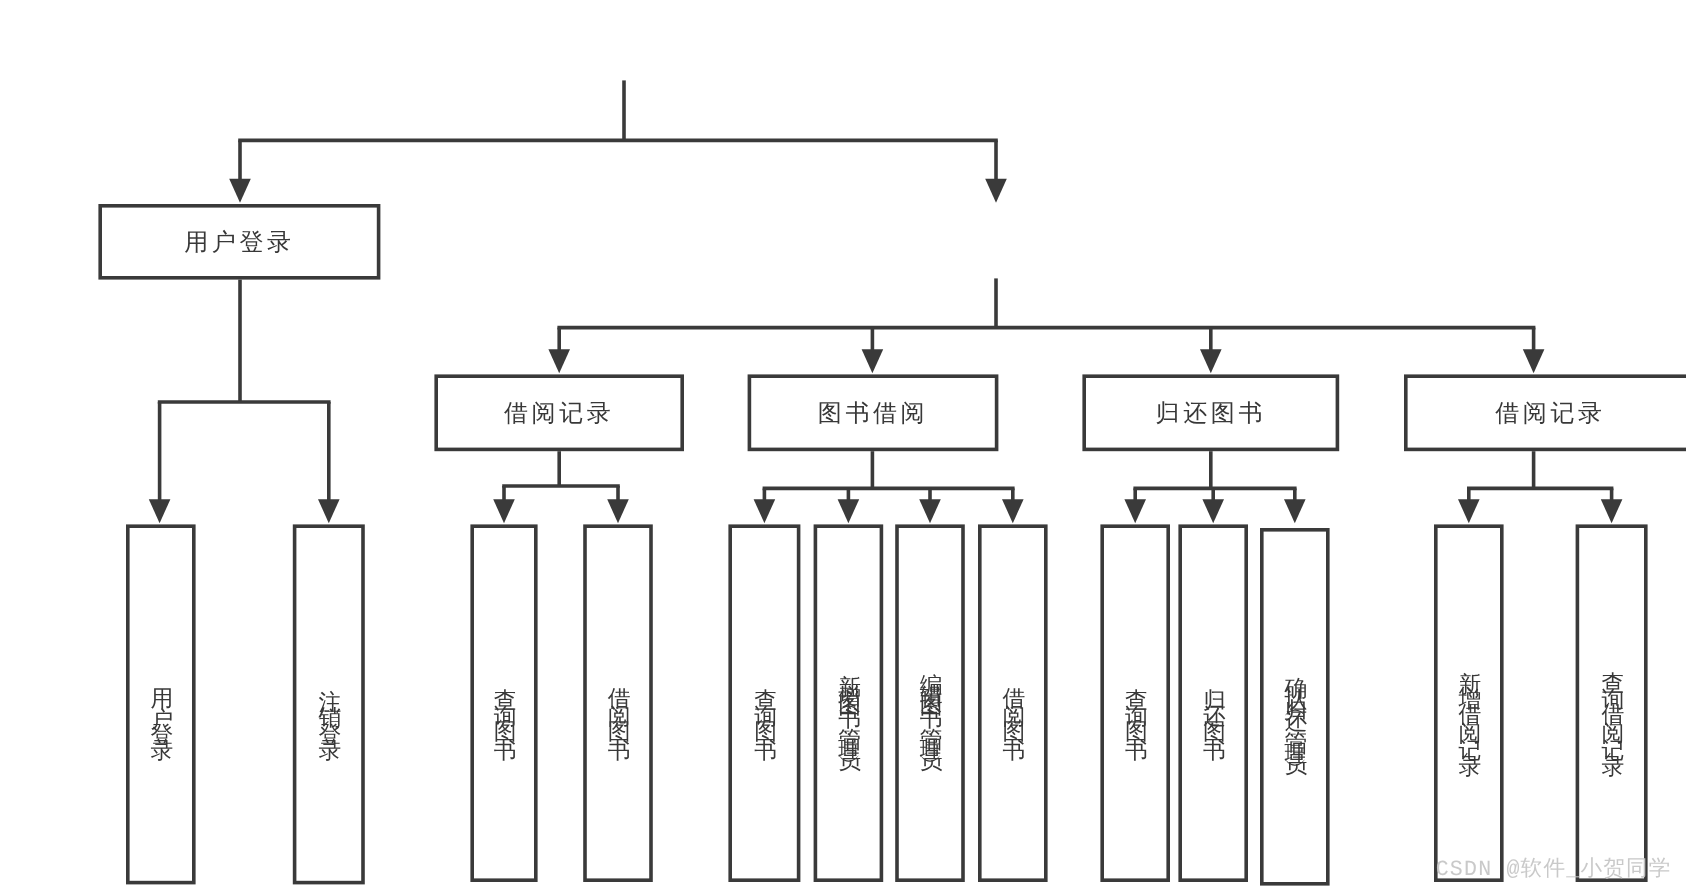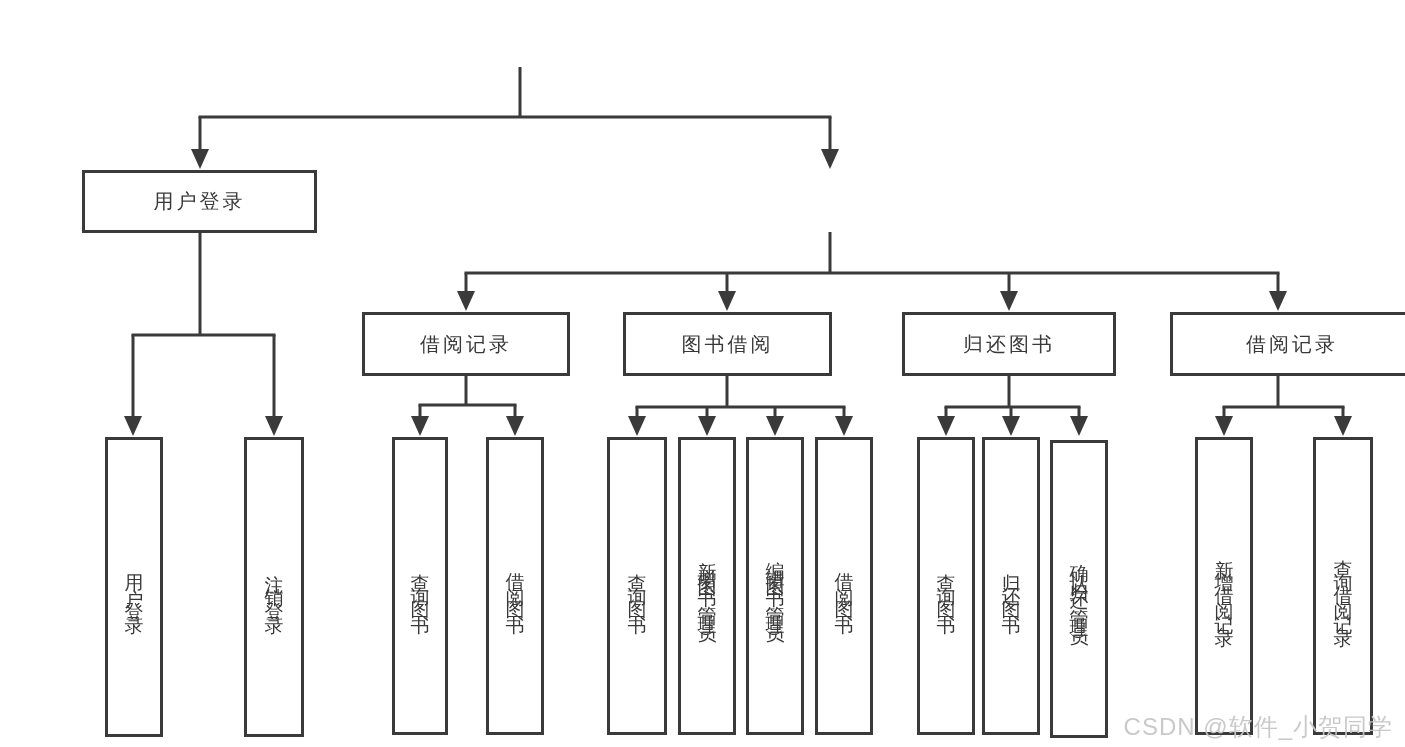--- a/index.html
+++ b/index.html
@@ -63,25 +63,26 @@
     color: #383838;
     white-space: nowrap;
   }
   .vbox.tight .lbl {
     letter-spacing: 9px;
   }
   .watermark {
     position: absolute;
     right: 12px;
     top: 711px;
-    font-size: 24px;
+    font-size: 18px;
     letter-spacing: 1px;
     color: rgba(198, 198, 198, 0.95);
     z-index: 5;
     white-space: nowrap;
+    font-family: Liberation Mono, monospace;
   }
 </style>
 </head>
 <body>
 
 <div class="canvas">
 
   <svg class="wires" width="1405" height="747" viewBox="0 0 1405 747">
 
     <line x1="520" y1="67" x2="520" y2="118"></line>

